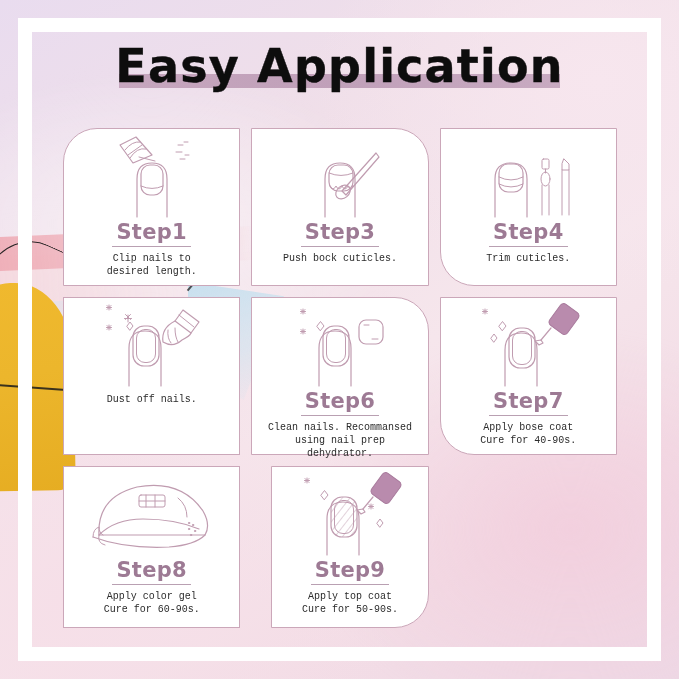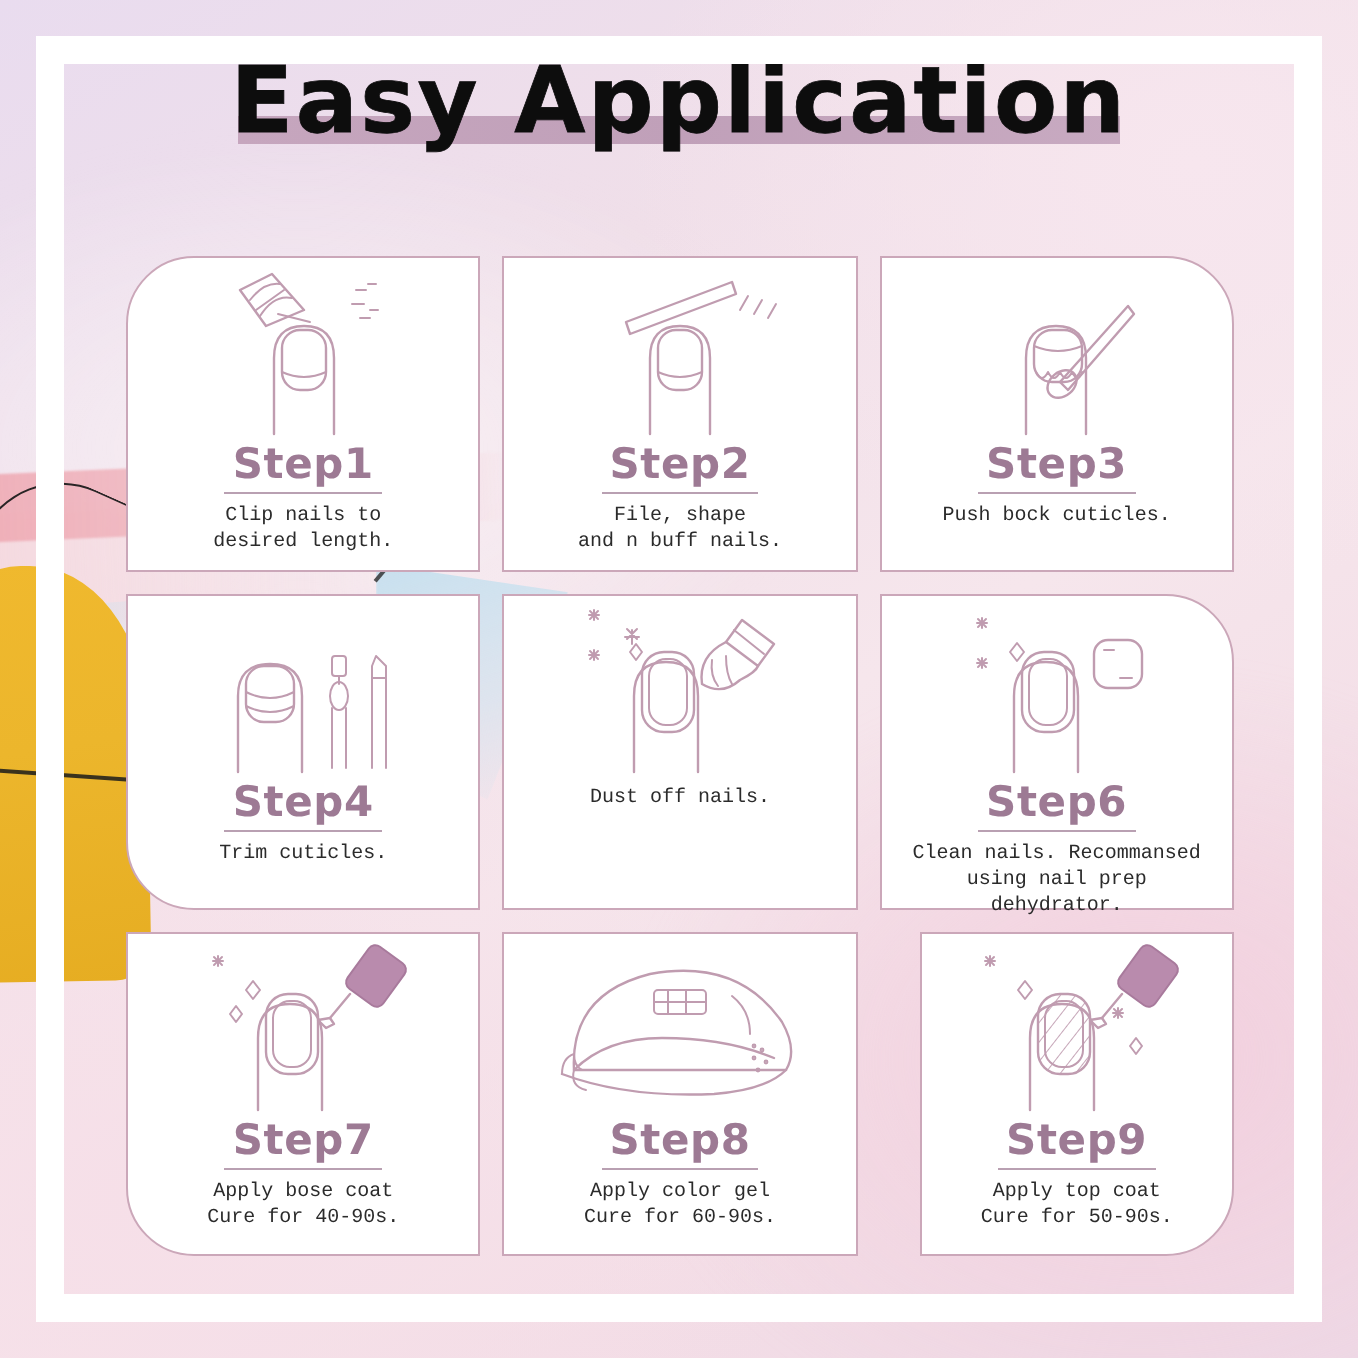--- a/index.html
+++ b/index.html
@@ -132,21 +132,21 @@
   
   .content {
     position: absolute;
     inset: 0;
     z-index: 4;
   }
 
   
   .title-wrap {
     position: absolute;
-    left: 0; top: 20px;
+    left: 0; top: 36px;
     width: 100%;
     height: 62px;
   }
   .title-bar {
     position: absolute;
     left: 119px; top: 38px;
     width: 441px; height: 14px;
     background: linear-gradient(90deg, #c6a6be 0%, #c0a0b9 50%, #c8aac1 100%);
   }
   .title-text {
@@ -284,39 +284,20 @@
               <path d="M92 7 h4"></path>
                 <path d="M93 20 h4"></path>
             </g>
           </svg>
         </div>
         <div class="step-label">Step1</div>
         <div class="step-desc">Clip nails to
 desired length.</div>
       </div>
 
-      <div class="card">
-        <div class="card-art">
-          <svg width="120" height="84" viewBox="0 0 120 84">
-            <path class="ln" d="M45 82 V44 Q45 28 60 28 Q75 28 75 44 V82"></path>
-            <rect class="ln" x="49" y="30" width="22" height="30" rx="9"></rect>
-            <path class="ln ln-thin" d="M49 51 Q60 56 71 51"></path>
-
-            <path class="ln" d="M33 26 L86 6 L88 12 L35 32 Z"></path>
-            <g class="spark">
-              <path d="M90 20 l4 -7"></path>
-                <path d="M97 22 l4 -7"></path>
-                <path d="M104 24 l4 -7"></path>
-            </g>
-          </svg>
-        </div>
-        <div class="step-label">Step2</div>
-        <div class="step-desc">File, shape
-and n buff nails.</div>
-      </div>
 
       <div class="card r-tr">
         <div class="card-art">
           <svg width="120" height="84" viewBox="0 0 120 84">
             <path class="ln" d="M45 82 V44 Q45 28 60 28 Q75 28 75 44 V82"></path>
             <rect class="ln" x="49" y="30" width="24" height="26" rx="9"></rect>
             <path class="ln ln-thin" d="M49 38 Q61 43 73 38"></path>
 
             <path class="ln ln-thin" d="M50 51 q3 6 6 0 q3 6 6 0 q3 6 6 0 q3 6 5 0"></path>
 

